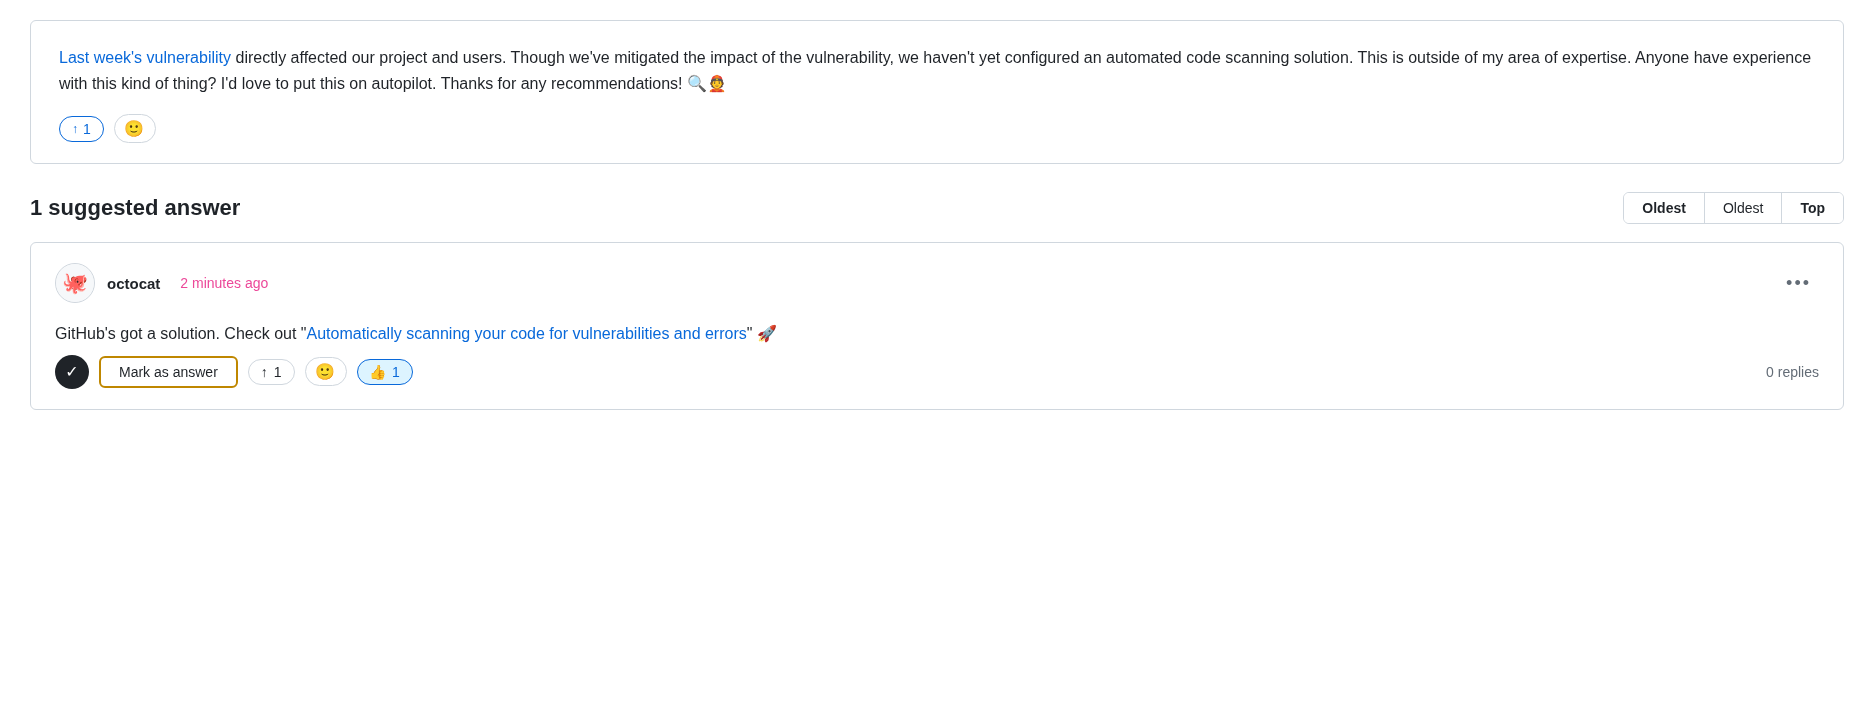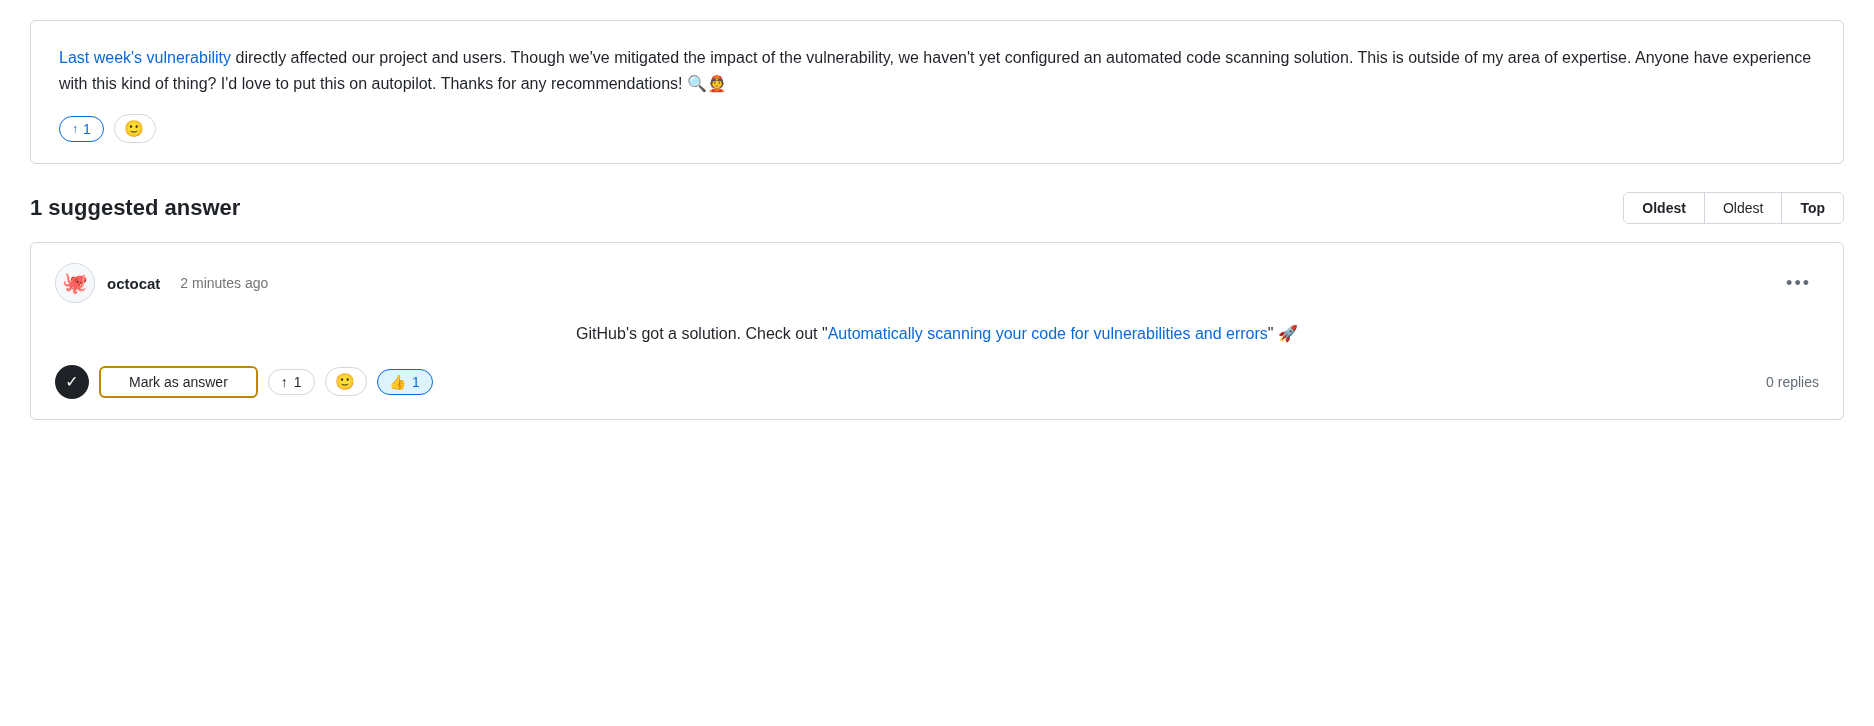--- a/index.html
+++ b/index.html
@@ -150,40 +150,39 @@
     }
 
     .author-name {
       font-weight: 600;
       font-size: 15px;
       color: #1f2328;
     }
 
     .author-time {
       font-size: 14px;
-      color: #737373;
+      color: #ec4899;
       margin-left: 8px;
     }
 
     .more-btn {
       background: none;
       border: none;
       cursor: pointer;
       font-size: 18px;
       color: #636c76;
       letter-spacing: 2px;
       padding: 4px 8px;
     }
 
     .answer-body {
       font-size: 16px;
       line-height: 1.6;
       color: #1f2328;
-      margin-bottom: 18px;
-      text-align: center;
+      margin-bottom: 8px;
     }
 
     .answer-body a {
       color: #0969da;
       text-decoration: none;
     }
 
     .answer-footer {
       display: flex;
       align-items: center;
@@ -206,21 +205,21 @@
       display: flex;
       align-items: center;
       justify-content: center;
       color: #fff;
       font-size: 16px;
     }
 
     .mark-answer-btn {
       display: inline-flex;
       align-items: center;
-      padding: 6px 28px;
+      padding: 6px 18px;
       border: 2px solid #bf8700;
       border-radius: 6px;
       background: #fff;
       color: #1f2328;
       font-size: 14px;
       cursor: pointer;
       font-weight: 500;
     }
 
     .upvote-btn {

